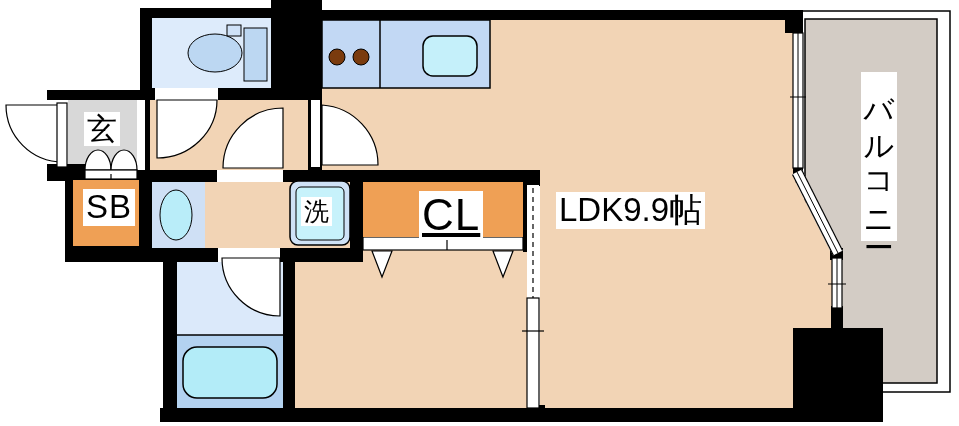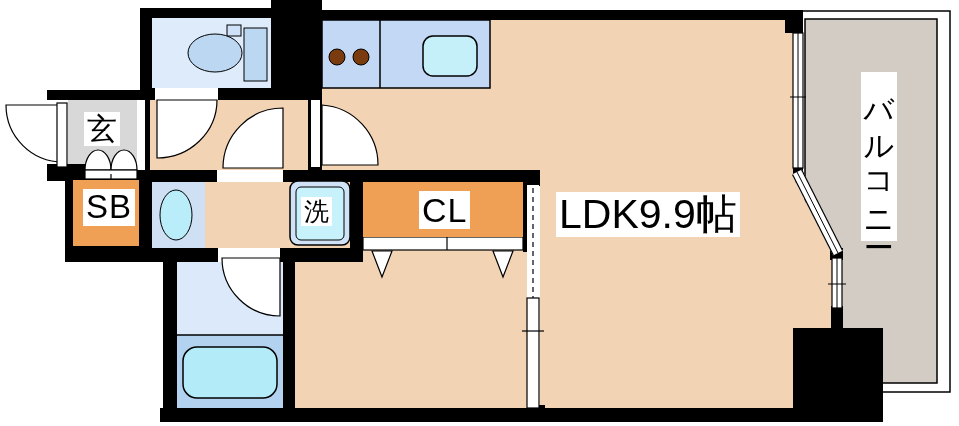--- a/index.html
+++ b/index.html
@@ -9,22 +9,22 @@
   }
   #plan-svg{position:absolute;left:0;top:0;}
   .room-label{
     position:absolute;background:#ffffff;color:#000000;
     line-height:1.06;white-space:nowrap;padding:1px 3px;
     font-family:"Liberation Sans", sans-serif;
   }
   .lbl-genkan{left:84px;top:112px;font-size:30px;}
   .lbl-sb{left:83px;top:189px;font-size:33px;letter-spacing:1px;}
   .lbl-laundry{left:301px;top:197px;font-size:25px;}
-  .lbl-closet{left:419px;top:191px;font-size:34px;letter-spacing:1px;}
-  .lbl-ldk{left:556px;top:192px;font-size:41px;}
+  .lbl-closet{left:419px;top:191px;font-size:44px;letter-spacing:1px;text-decoration:underline;}
+  .lbl-ldk{left:556px;top:192px;font-size:33px;}
   .lbl-western{left:326px;top:302px;font-size:32px;}
   .lbl-balcony{
     left:861px;top:72px;font-size:30px;
     writing-mode:vertical-rl;text-orientation:upright;
     letter-spacing:5px;padding:4px 2px;
   }
 </style>
 </head>
 <body>
 

